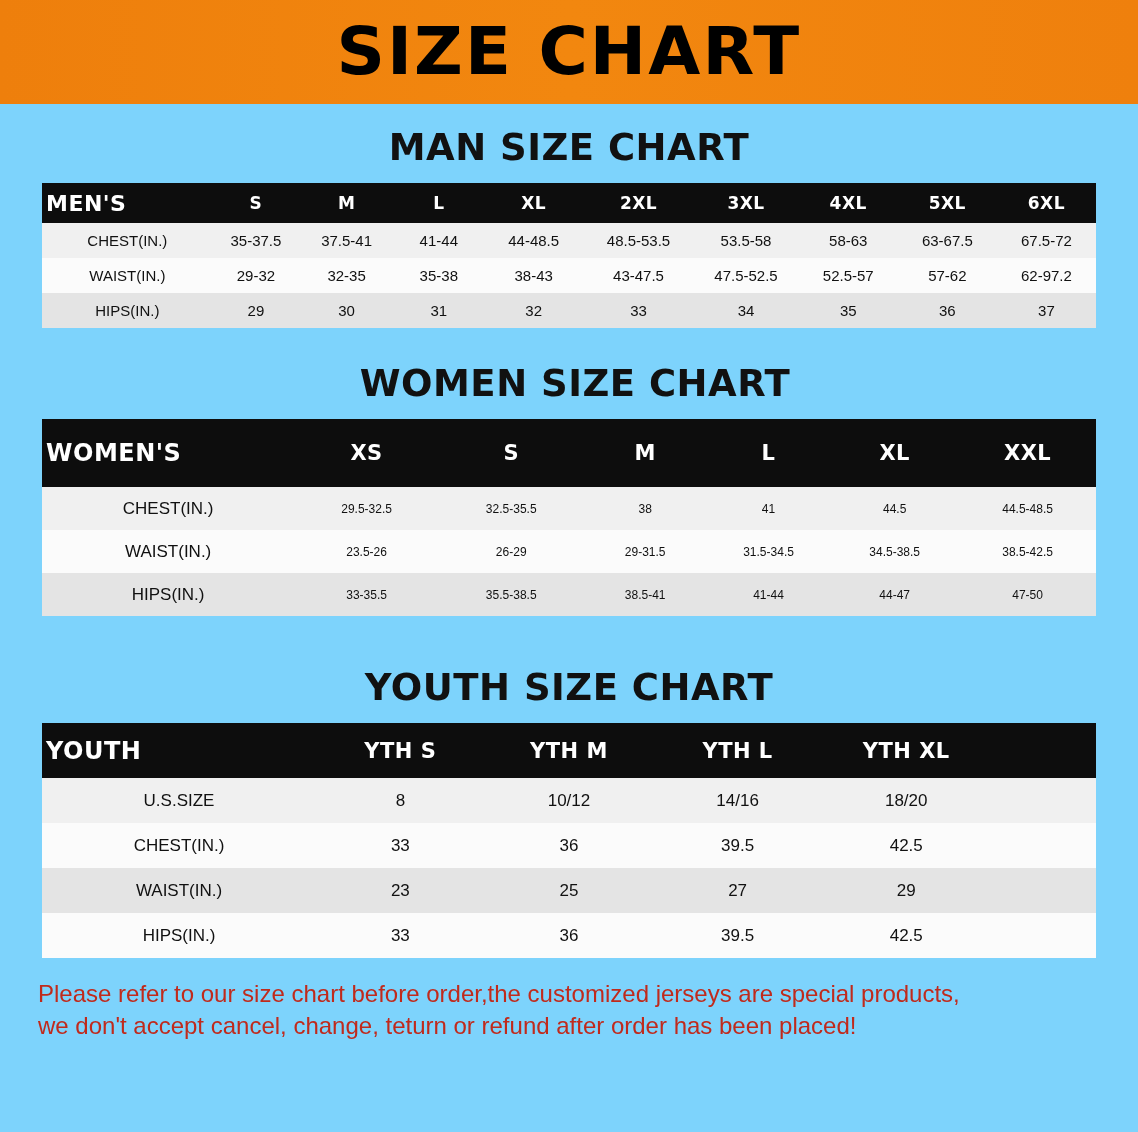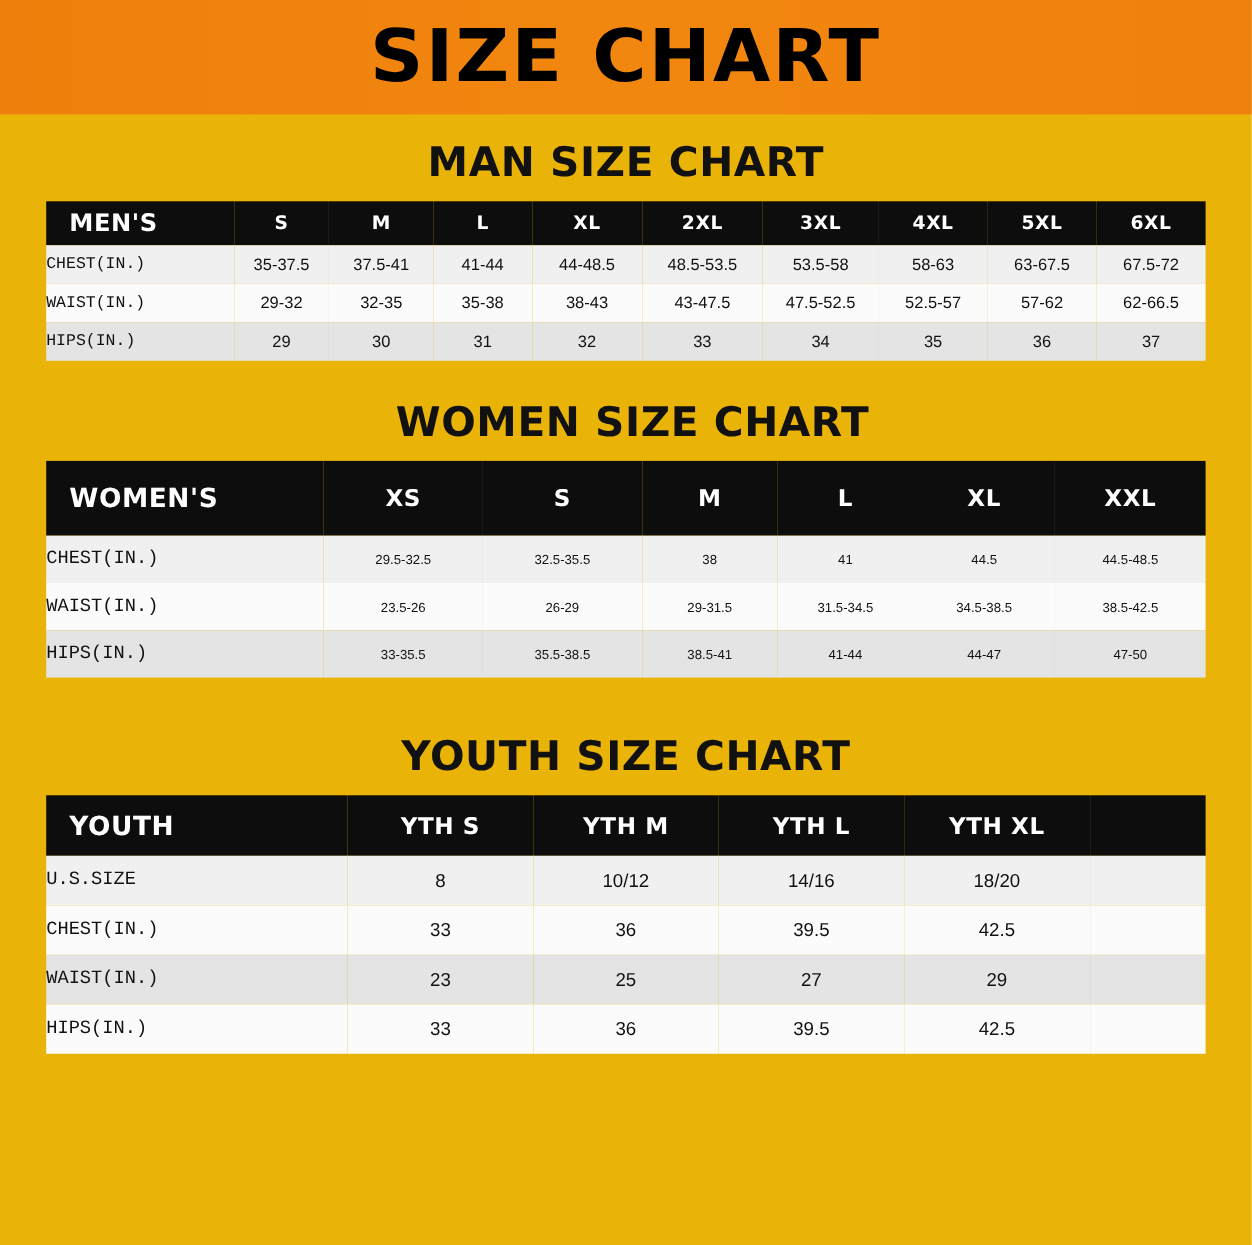--- a/index.html
+++ b/index.html
@@ -10,21 +10,21 @@
     width: 1138px;
     height: 1132px;
     background: #ffffff;
     font-family: "Liberation Sans", sans-serif;
     overflow: hidden;
   }
   .page {
     position: relative;
     width: 1138px;
     height: 1132px;
-    background: #eab308;
+    background: #7dd3fc;
   }
 
   
   .banner {
     height: 104px;
     background: #f1820d;
     background: linear-gradient(90deg, #ee7f0c 0%, #f2870f 50%, #ef800d 100%);
     display: flex;
     align-items: center;
     justify-content: center;
@@ -72,36 +72,35 @@
     color: #ffffff;
     font-family: "DejaVu Sans", sans-serif;
     font-weight: bold;
     text-align: center;
     height: 40px;
     font-size: 19px;
     letter-spacing: 0.5px;
   }
   table.size thead th.first {
     text-align: left;
-    padding-left: 21px;
+    padding-left: 4px;
     font-size: 22px;
   }
   
   table.size tbody td {
     text-align: center;
     font-family: "Liberation Sans", sans-serif;
     font-size: 16px;
     color: #111;
     height: 35px;
   }
   table.size tbody td.first {
-    text-align: left;
+    text-align: center;
     font-size: 16px;
     color: #111;
-    font-family: Liberation Mono, monospace;
   }
   .rowA { background: #f0f0f0; }
   .rowB { background: #fbfbfb; }
   .rowC { background: #e4e4e4; }
 
   
   #men-table thead th { font-size: 17px; }
   #men-table thead th.first { font-size: 22px; }
   #men-table tbody td { font-size: 15px; height: 35px; }
   #men-table tbody td.first { font-size: 15px; }
@@ -183,21 +182,21 @@
           <tr class="rowB">
             <td class="first">WAIST(IN.)</td>
             <td>29-32</td>
             <td>32-35</td>
             <td>35-38</td>
             <td>38-43</td>
             <td>43-47.5</td>
             <td>47.5-52.5</td>
             <td>52.5-57</td>
             <td>57-62</td>
-            <td>62-66.5</td>
+            <td>62-97.2</td>
           </tr>
           <tr class="rowC">
             <td class="first">HIPS(IN.)</td>
             <td>29</td>
             <td>30</td>
             <td>31</td>
             <td>32</td>
             <td>33</td>
             <td>34</td>
             <td>35</td>
@@ -314,14 +313,18 @@
             <td>33</td>
             <td>36</td>
             <td>39.5</td>
             <td>42.5</td>
             <td></td>
           </tr>
         </tbody>
     </table>
   </div>
 
+  <div class="note">
+    <div>Please refer to our size chart before order,the customized jerseys are special products,</div>
+    <div>we don't accept cancel, change, teturn or refund after order has been placed!</div>
+  </div>
 
 </div>
 
 </body></html>

